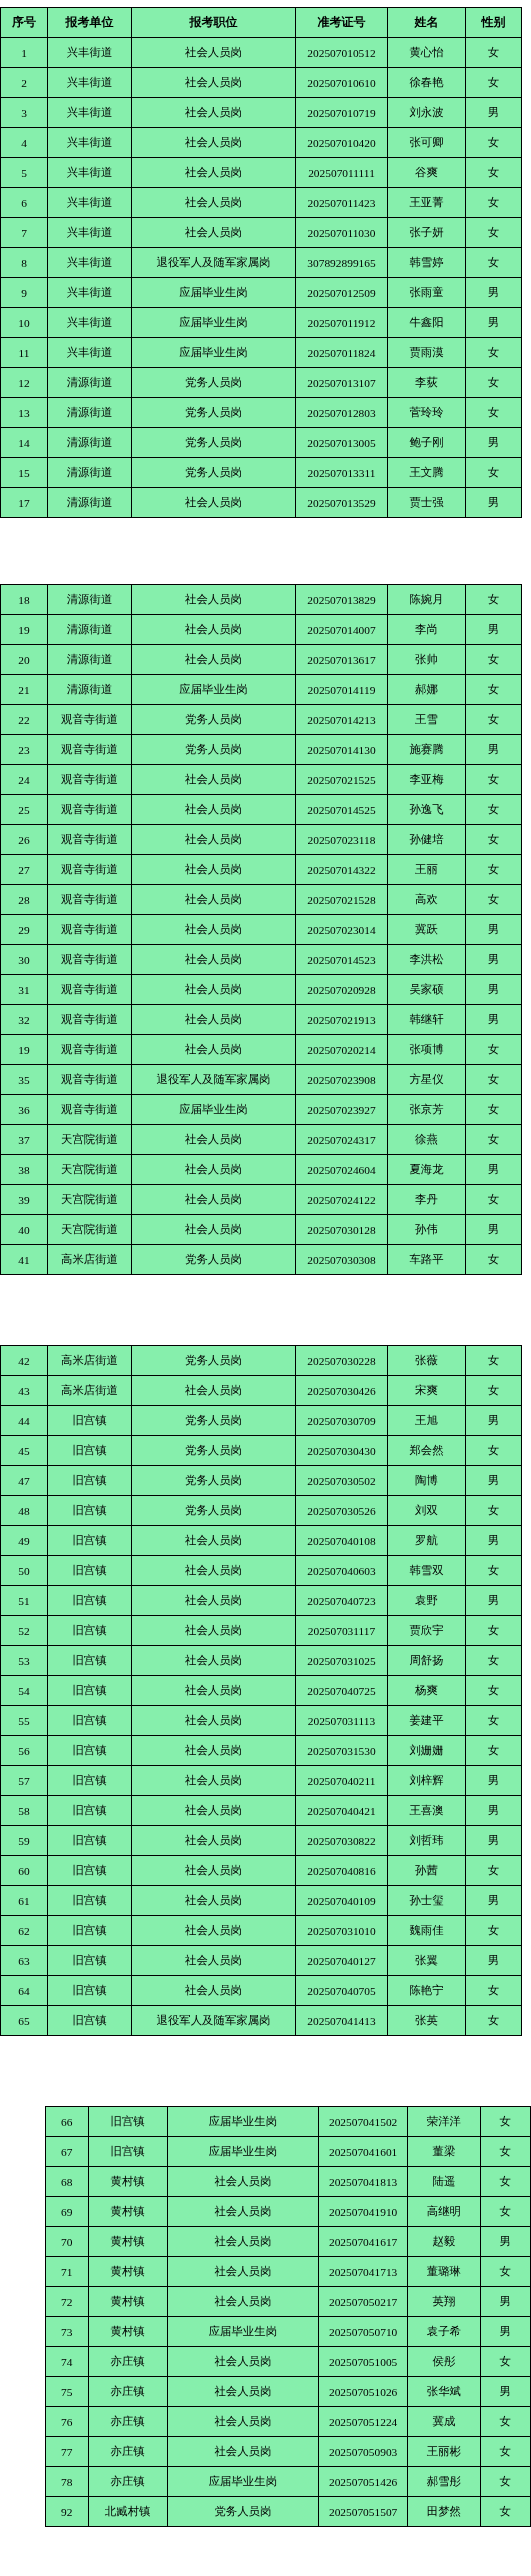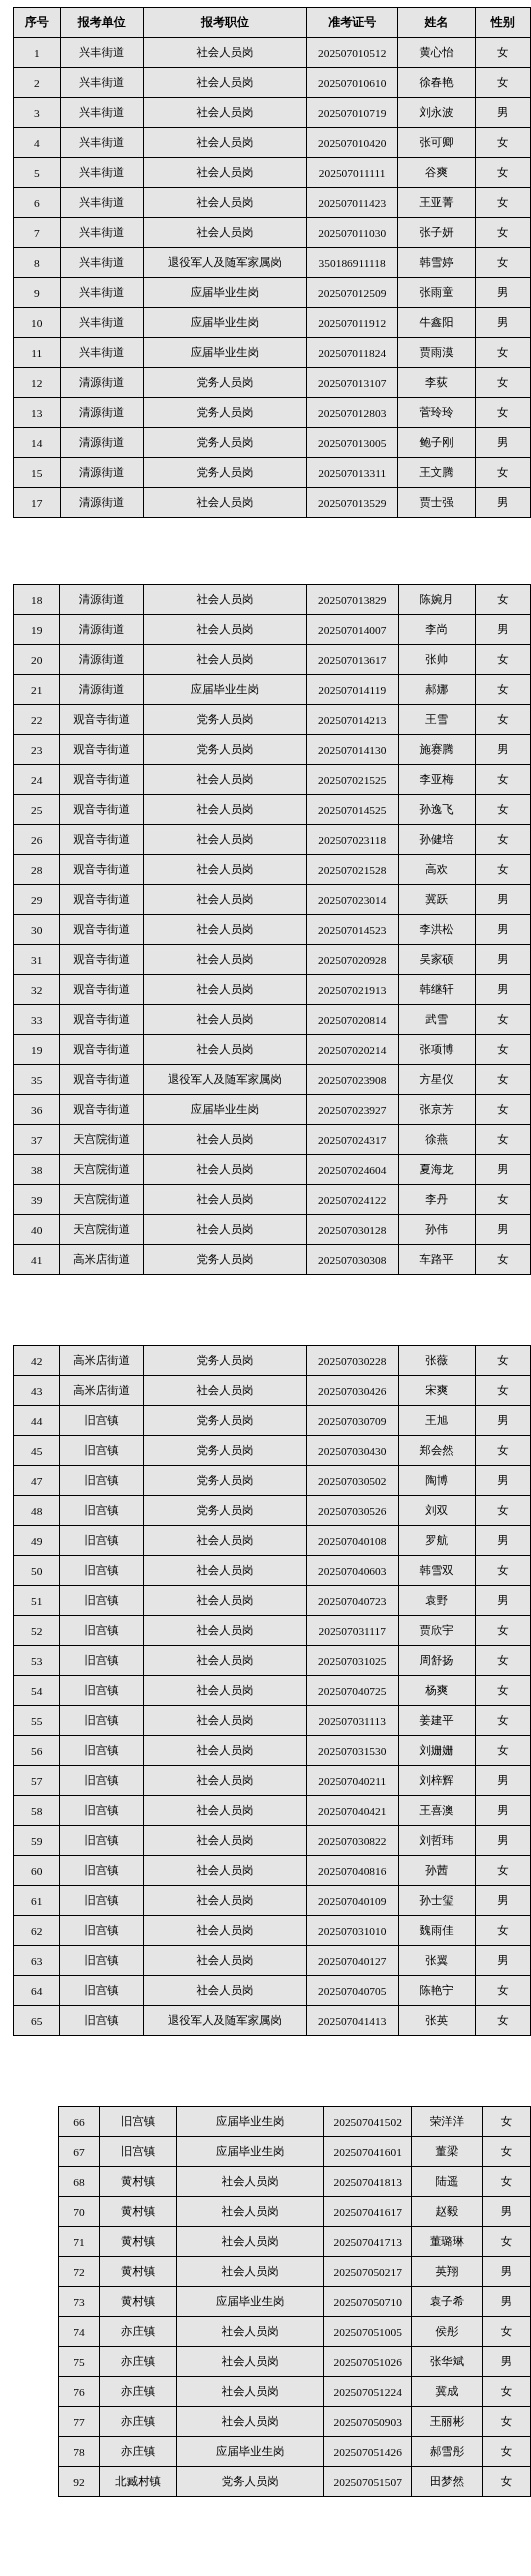--- a/index.html
+++ b/index.html
@@ -10,24 +10,24 @@
   .page {
     position: relative;
     width: 531px;
     height: 2576px;
     background: #ffffff;
     font-family: "Liberation Serif", "DejaVu Serif", serif;
     color: #000000;
   }
   table.tbl {
     position: absolute;
-    left: 13px;
+    left: 0;
     border-collapse: collapse;
     table-layout: fixed;
-    background: #e5e5e5;
+    background: #86efac;
     border: 1.1px solid #000000;
   }
   table.tbl th, table.tbl td {
     border: 0.5px solid #000000;
     border-top-width: 1.1px;
     border-bottom-width: 1.1px;
     box-sizing: border-box;
     height: 30px;
     padding: 0 1.1px;
     text-align: center;
@@ -126,21 +126,21 @@
             <td>兴丰街道</td>
             <td>社会人员岗</td>
             <td class="num">202507011030</td>
             <td>张子妍</td>
             <td>女</td>
           </tr>
           <tr>
             <td>8</td>
             <td>兴丰街道</td>
             <td>退役军人及随军家属岗</td>
-            <td class="num">350186911118</td>
+            <td class="num">307892899165</td>
             <td>韩雪婷</td>
             <td>女</td>
           </tr>
           <tr>
             <td>9</td>
             <td>兴丰街道</td>
             <td>应届毕业生岗</td>
             <td class="num">202507012509</td>
             <td>张雨童</td>
             <td>男</td>
@@ -279,20 +279,28 @@
           </tr>
           <tr>
             <td>26</td>
             <td>观音寺街道</td>
             <td>社会人员岗</td>
             <td class="num">202507023118</td>
             <td>孙健培</td>
             <td>女</td>
           </tr>
           <tr>
+            <td>27</td>
+            <td>观音寺街道</td>
+            <td>社会人员岗</td>
+            <td class="num">202507014322</td>
+            <td>王丽</td>
+            <td>女</td>
+          </tr>
+          <tr>
             <td>28</td>
             <td>观音寺街道</td>
             <td>社会人员岗</td>
             <td class="num">202507021528</td>
             <td>高欢</td>
             <td>女</td>
           </tr>
           <tr>
             <td>29</td>
             <td>观音寺街道</td>
@@ -317,28 +325,20 @@
             <td>吴家硕</td>
             <td>男</td>
           </tr>
           <tr>
             <td>32</td>
             <td>观音寺街道</td>
             <td>社会人员岗</td>
             <td class="num">202507021913</td>
             <td>韩继轩</td>
             <td>男</td>
-          </tr>
-          <tr>
-            <td>33</td>
-            <td>观音寺街道</td>
-            <td>社会人员岗</td>
-            <td class="num">202507020814</td>
-            <td>武雪</td>
-            <td>女</td>
           </tr>
           <tr>
             <td>19</td>
             <td>观音寺街道</td>
             <td>社会人员岗</td>
             <td class="num">202507020214</td>
             <td>张项博</td>
             <td>女</td>
           </tr>
           <tr>
@@ -623,20 +623,28 @@
           </tr>
           <tr>
             <td>68</td>
             <td>黄村镇</td>
             <td>社会人员岗</td>
             <td class="num">202507041813</td>
             <td>陆遥</td>
             <td>女</td>
           </tr>
           <tr>
+            <td>69</td>
+            <td>黄村镇</td>
+            <td>社会人员岗</td>
+            <td class="num">202507041910</td>
+            <td>高继明</td>
+            <td>女</td>
+          </tr>
+          <tr>
             <td>70</td>
             <td>黄村镇</td>
             <td>社会人员岗</td>
             <td class="num">202507041617</td>
             <td>赵毅</td>
             <td>男</td>
           </tr>
           <tr>
             <td>71</td>
             <td>黄村镇</td>

